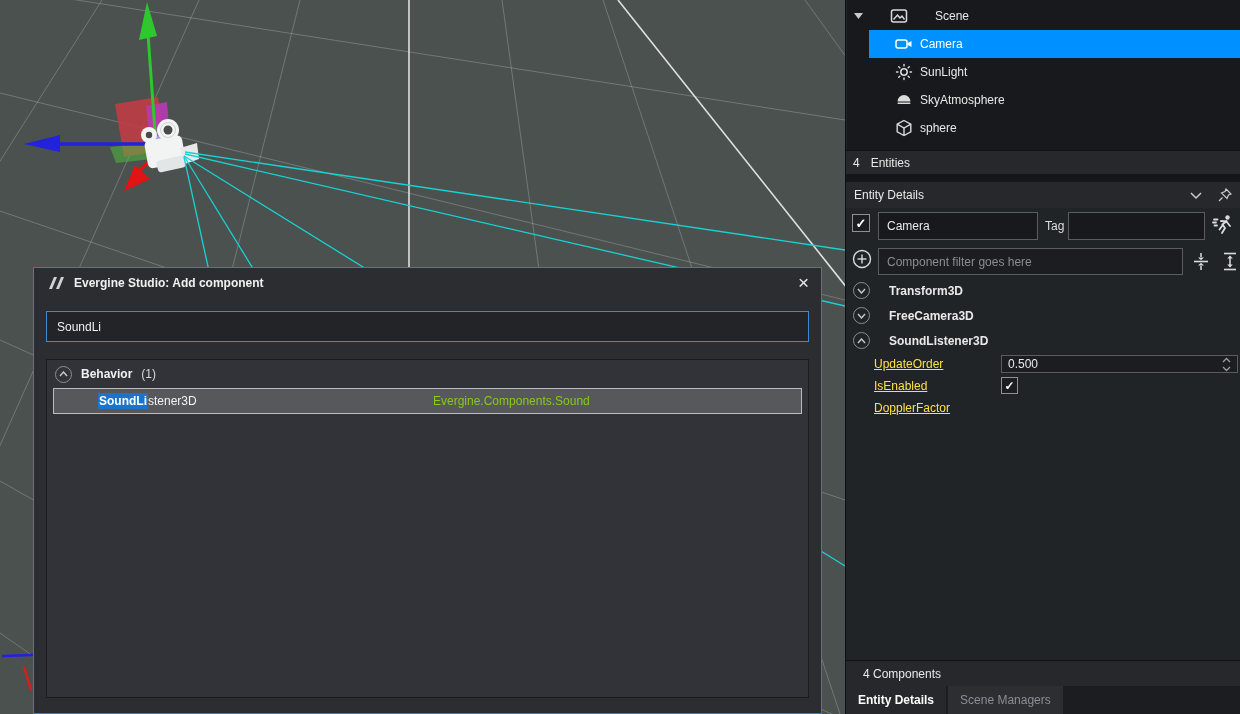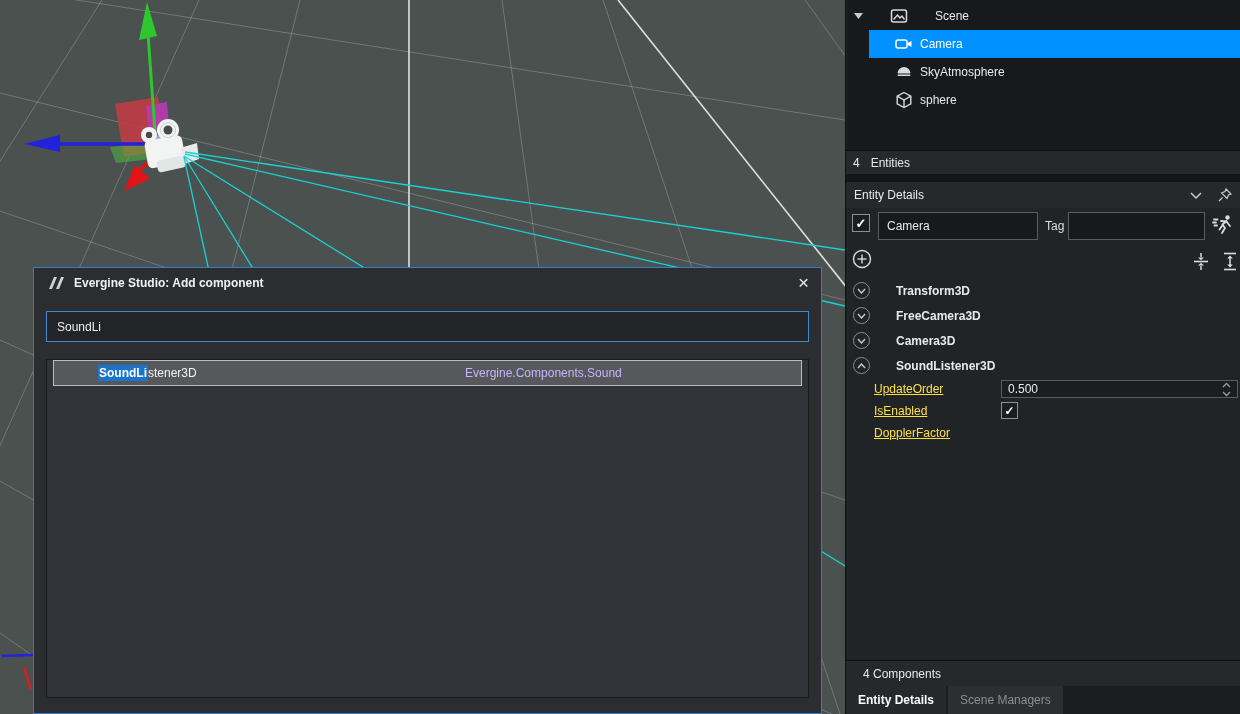--- a/index.html
+++ b/index.html
@@ -25,21 +25,21 @@
     background:#313338; border:1px solid #1a1b1d; }
   .group-row { height:28px; display:flex; align-items:center; padding:0 8px; gap:9px; }
   .chev-circle { width:17px; height:17px; border:1px solid #8a8d91; border-radius:50%;
     display:flex; align-items:center; justify-content:center; flex:none; }
   .group-name { font-weight:bold; color:#f0f1f2; }
   .group-count { color:#d6d8da; }
   .result-row { margin:0 6px; height:26px; background:#56585c; border:1px solid #b9bcc0;
     display:flex; align-items:center; position:relative; }
   .result-name { margin-left:44px; color:#f2f3f4; }
   .result-match { background:#1a74cc; font-weight:bold; color:#ffffff; padding:1px 1px; }
-  .result-ns { position:absolute; left:379px; color:#c4b5fd;margin-left:32px; }
+  .result-ns { position:absolute; left:379px; color:#84cc16; }
   
   .panel { position:absolute; left:845px; top:0; width:395px; height:714px;
     background:#202326; border-left:1px solid #0f1012; }
   .top-sliver { position:absolute; left:29px; top:0; width:31px; height:3px; background:#5b5e62; }
   .hierarchy { position:absolute; left:1px; right:0; top:0; height:150px; background:#17191c; padding-top:2px; }
   .tree-row { height:28px; display:flex; align-items:center; gap:7px; color:#e8e9ea; }
   .tree-row.root { padding-left:7px;gap:27px; }
   .tree-row.child { padding-left:48px; }
   .tree-row.selected { margin-left:22px; padding-left:26px; background:#0090ff; color:#ffffff; }
   .tree-icon { width:18px; height:18px; flex:none; }
@@ -59,21 +59,21 @@
   .inp::placeholder { color:#8a8d91; }
   .name-inp { left:32px; top:4px; width:160px; height:28px; }
   .tag-label { position:absolute; left:199px; top:11px; color:#dcdee0; }
   .tag-inp { left:222px; top:4px; width:137px; height:28px; }
   .run-icon { position:absolute; left:366px; top:5px; }
   .plus-icon { position:absolute; left:6px; top:41px; }
   .filter-inp { left:32px; top:40px; width:305px; height:27px; background:#1b1d20; }
   .collapse-icon { position:absolute; left:346px; top:44px; }
   .expand-icon { position:absolute; left:375px; top:44px; }
   .comp-list { position:absolute; left:0; right:0; top:70px; }
-  .comp-header { height:25px; display:flex; align-items:center; gap:26px; padding-left:7px; }
+  .comp-header { height:25px; display:flex; align-items:center; gap:19px; padding-left:7px; }
   .comp-header .cname { font-weight:bold; color:#e8e9ea; }
   .prop-row { height:22px; position:relative; display:flex; align-items:center; }
   .prop-label { padding-left:28px; color:#fde047;text-decoration:underline; }
   .numfield { position:absolute; left:155px; top:2px; width:237px; height:18px;
     background:#1b1d20; border:1px solid #595c60; display:flex; align-items:center; padding:0 6px;gap:40px; }
   .numfield .spin { margin-left:auto; }
   .cb-prop { position:absolute; left:155px; top:2px; width:17px; height:17px; font-size:12px; }
   .comp-count-bar { position:absolute; left:0; right:0; bottom:28px; height:26px; background:#26282b;
     border-top:1px solid #0f1012; display:flex; align-items:center; padding:0 17px; }
   .tabbar { position:absolute; left:0; right:0; bottom:0; height:28px; background:#1b1d20; display:flex; gap:2px; }
@@ -156,20 +156,29 @@
   <div class="dlg-titlebar">
     <svg class="dlg-logo" viewBox="0 0 20 14">
       <path d="M3 13 L8 1 L11 1 L6 13 Z" fill="#cfd2d4"></path>
       <path d="M10 13 L15 1 L18 1 L13 13 Z" fill="#cfd2d4"></path>
     </svg>
     <span class="dlg-title">Evergine Studio: Add component</span>
     <span class="dlg-close">×</span>
   </div>
   <input class="dlg-search" value="SoundLi" style="">
   <div class="dlg-list">
+    <div class="group-row">
+      <span class="chev-circle">
+        <svg width="9" height="6" viewBox="0 0 9 6">
+            <polyline points="1,5 4.5,1 8,5" fill="none" stroke="#c8cbcd" stroke-width="1.4"></polyline>
+          </svg>
+      </span>
+      <span class="group-name">Behavior</span>
+      <span class="group-count">(1)</span>
+    </div>
     <div class="result-row">
       <span class="result-name"><span class="result-match">SoundLi</span><span>stener3D</span></span>
       <span class="result-ns">Evergine.Components.Sound</span>
     </div>
   </div>
 </div>
 
 <div class="panel">
   <div class="top-sliver"></div>
 
@@ -183,20 +192,36 @@
         <path d="M3.5 12.5 L7.5 8 L10 11 L12 9 L14.5 12.5" fill="none" stroke="#d9dbdd" stroke-width="1.4"></path>
         </svg>
       <span>Scene</span>
     </div>
     <div class="tree-row selected">
       <svg class="tree-icon" viewBox="0 0 18 18">
         <rect x="1" y="5" width="11" height="8" rx="2" fill="none" stroke="#ffffff" stroke-width="1.5"></rect>
         <path d="M12.5 8 L16.5 6 L16.5 12 L12.5 10 Z" fill="#ffffff"></path>
         </svg>
       <span>Camera</span>
+    </div>
+    <div class="tree-row child">
+      <svg class="tree-icon" viewBox="0 0 18 18">
+        <circle cx="9" cy="9" r="3.2" fill="none" stroke="#d9dbdd" stroke-width="1.5"></circle>
+        <g stroke="#d9dbdd" stroke-width="1.4" stroke-linecap="round">
+          <line x1="9" y1="1.5" x2="9" y2="3"></line>
+            <line x1="9" y1="15" x2="9" y2="16.5"></line>
+          <line x1="1.5" y1="9" x2="3" y2="9"></line>
+            <line x1="15" y1="9" x2="16.5" y2="9"></line>
+          <line x1="3.7" y1="3.7" x2="4.8" y2="4.8"></line>
+            <line x1="13.2" y1="13.2" x2="14.3" y2="14.3"></line>
+          <line x1="3.7" y1="14.3" x2="4.8" y2="13.2"></line>
+            <line x1="13.2" y1="4.8" x2="14.3" y2="3.7"></line>
+          </g>
+        </svg>
+      <span>SunLight</span>
     </div>
     <div class="tree-row child">
       <svg class="tree-icon" viewBox="0 0 18 18">
         <path d="M2.5 10.5 A6.5 6.5 0 0 1 15.5 10.5 Z" fill="#d9dbdd"></path>
         <rect x="2.5" y="11.5" width="13" height="1.6" rx="0.8" fill="#d9dbdd"></rect>
         </svg>
       <span>SkyAtmosphere</span>
     </div>
     <div class="tree-row child">
       <svg class="tree-icon" viewBox="0 0 18 18">
@@ -245,20 +270,21 @@
           <line x1="1" y1="9.5" x2="4" y2="9.5"></line>
           <line x1="2.5" y1="12.5" x2="5" y2="12.5"></line>
       </g>
       </svg>
 
     <svg class="plus-icon" width="20" height="20" viewBox="0 0 20 20">
       <circle cx="10" cy="10" r="8.5" fill="none" stroke="#d9dbdd" stroke-width="1.4"></circle>
       <line x1="10" y1="5.5" x2="10" y2="14.5" stroke="#d9dbdd" stroke-width="1.4"></line>
       <line x1="5.5" y1="10" x2="14.5" y2="10" stroke="#d9dbdd" stroke-width="1.4"></line>
       </svg>
+    <input class="inp filter-inp" placeholder="Component filter goes here" style="">
     <svg class="collapse-icon" width="18" height="19" viewBox="0 0 18 19">
       <line x1="2" y1="9.5" x2="16" y2="9.5" stroke="#d9dbdd" stroke-width="1.6"></line>
       <line x1="9" y1="1" x2="9" y2="5" stroke="#d9dbdd" stroke-width="1.5"></line>
       <polygon points="6,5.5 12,5.5 9,8.2" fill="#d9dbdd"></polygon>
       <line x1="9" y1="18" x2="9" y2="14" stroke="#d9dbdd" stroke-width="1.5"></line>
       <polygon points="6,13.5 12,13.5 9,10.8" fill="#d9dbdd"></polygon>
       </svg>
     <svg class="expand-icon" width="18" height="19" viewBox="0 0 18 19">
       <line x1="3" y1="1.5" x2="15" y2="1.5" stroke="#d9dbdd" stroke-width="1.6"></line>
       <line x1="3" y1="17.5" x2="15" y2="17.5" stroke="#d9dbdd" stroke-width="1.6"></line>
@@ -280,28 +306,20 @@
         <span class="chev-circle">
           <svg width="9" height="6" viewBox="0 0 9 6">
               <polyline points="1,1 4.5,5 8,1" fill="none" stroke="#c8cbcd" stroke-width="1.4"></polyline>
             </svg>
           </span>
         <span class="cname">FreeCamera3D</span>
       </div>
       <div class="comp-header">
         <span class="chev-circle">
           <svg width="9" height="6" viewBox="0 0 9 6">
-              <polyline points="1,1 4.5,5 8,1" fill="none" stroke="#c8cbcd" stroke-width="1.4"></polyline>
-            </svg>
-          </span>
-        <span class="cname">Camera3D</span>
-      </div>
-      <div class="comp-header">
-        <span class="chev-circle">
-          <svg width="9" height="6" viewBox="0 0 9 6">
               <polyline points="1,5 4.5,1 8,5" fill="none" stroke="#c8cbcd" stroke-width="1.4"></polyline>
             </svg>
           </span>
         <span class="cname">SoundListener3D</span>
       </div>
 
       <div class="prop-row">
         <span class="prop-label">UpdateOrder</span>
         <span class="numfield">
           <span>0.500</span>

